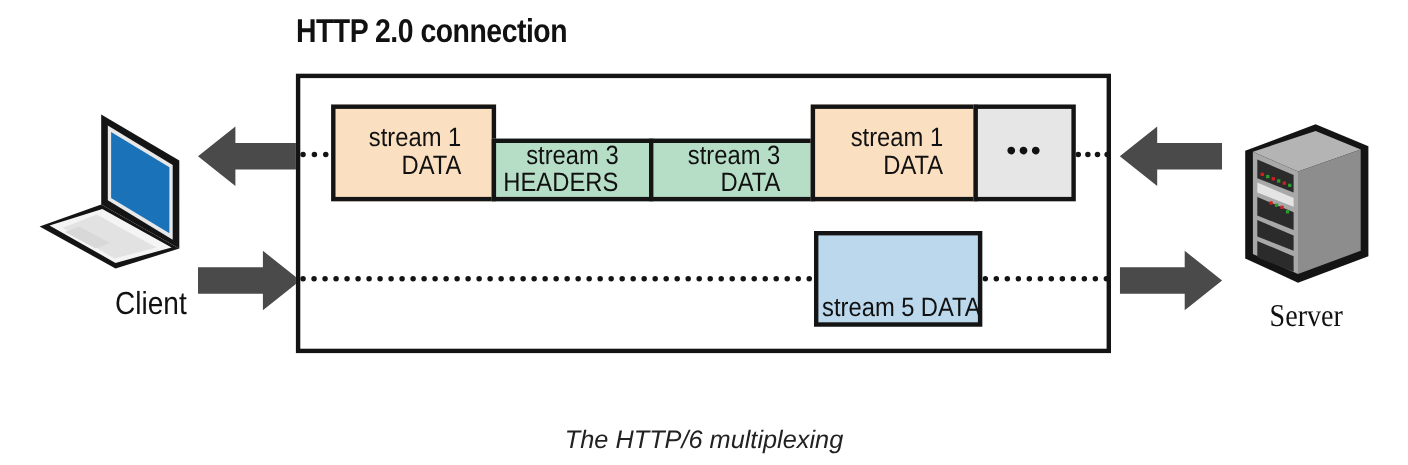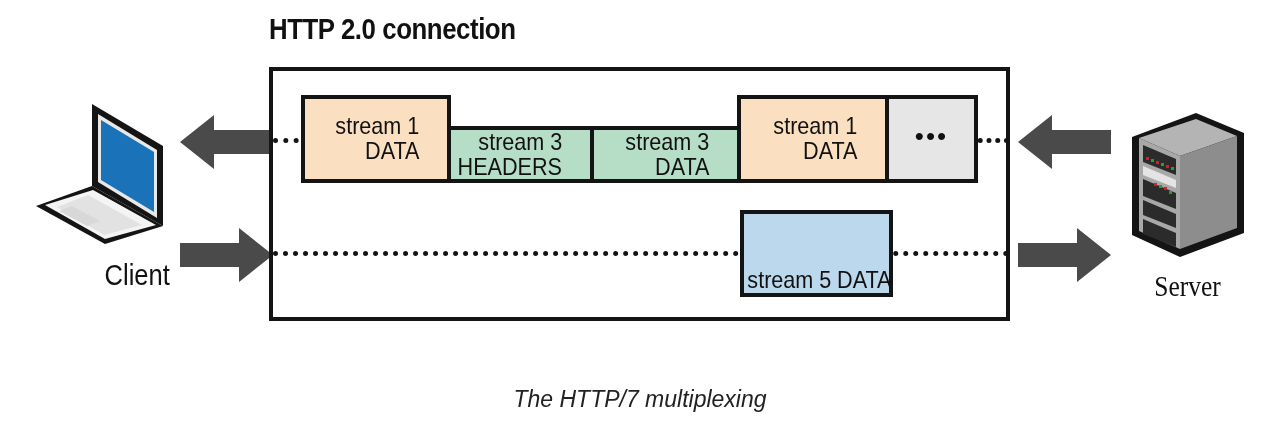--- a/index.html
+++ b/index.html
@@ -275,13 +275,13 @@
     <div class="ellipsis-glyph">•••</div>
   </div>
 
 </div>
 
 <div id="frame-lower">
   <div class="line">stream 5</div>
   <div class="line">DATA</div>
 </div>
 
-<div id="caption">The HTTP/7 multiplexing</div>
+<div id="caption">The HTTP/6 multiplexing</div>
 
 </body></html>

